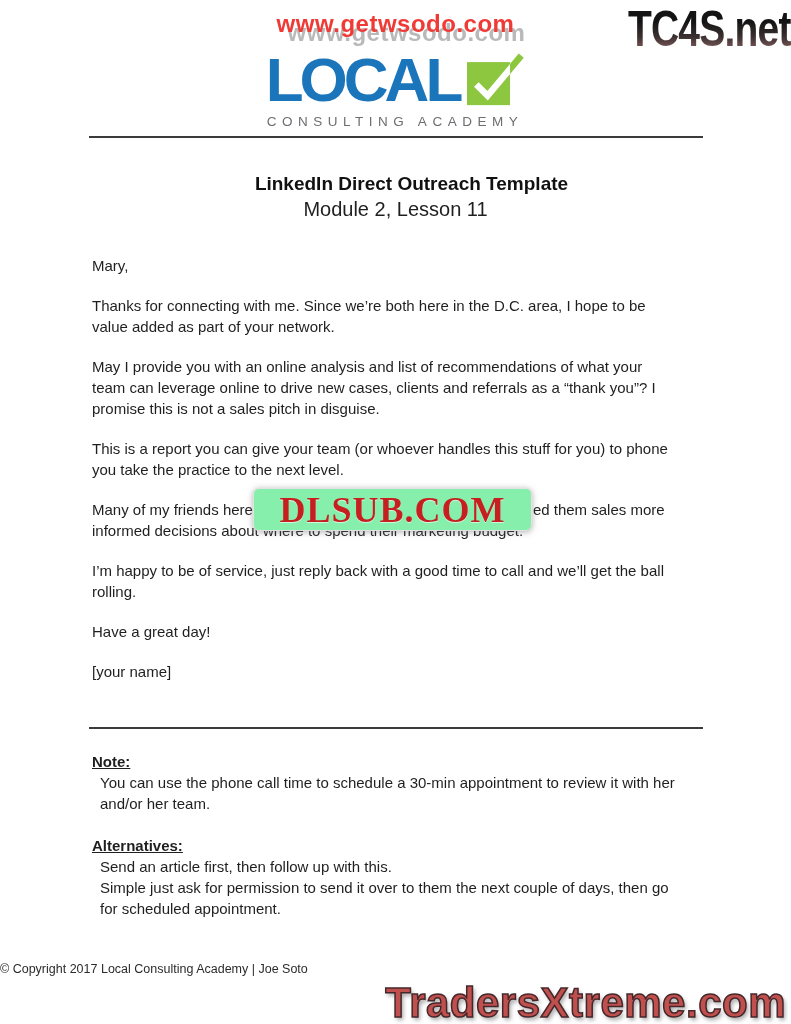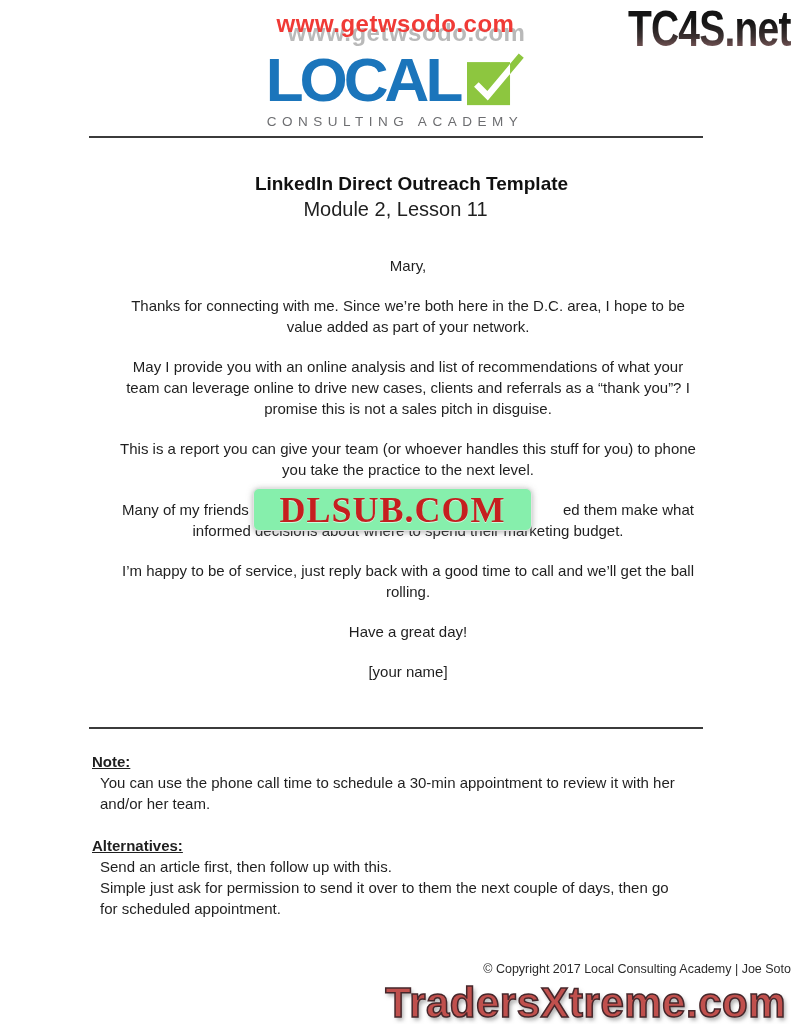--- a/index.html
+++ b/index.html
@@ -51,32 +51,32 @@
   
   .doc-title{
     position:absolute;top:157px;left:0;width:100%;text-align:center;
     font-size:19px;font-weight:700;margin:16px;color:#111;
   }
   .doc-subtitle{
     position:absolute;top:198px;left:0;width:100%;text-align:center;
     font-size:20px;color:#1f1f1f;
   }
   
-  .letter{position:absolute;top:255px;left:92px;width:632px;font-size:15px;line-height:21px;text-align:center;}
+  .letter{position:absolute;top:255px;left:92px;width:632px;font-size:15px;line-height:21px;}
   .letter p{margin:0 0 19px 0;white-space:pre-line;}
   .letter p.p4{white-space:normal;}
   .gap{display:inline-block;width:280px;height:1px;}
   
   .note{position:absolute;top:751px;left:92px;width:632px;font-size:15px;line-height:21px;}
   .alts{position:absolute;top:835px;left:92px;width:632px;font-size:15px;line-height:21px;}
   .sect-head{font-weight:700;text-decoration:underline;}
   .sect-body{white-space:pre-line;margin-left:8px;}
   
   .footer{
-    position:absolute;top:962px;left:0;width:100%;text-align:right;
+    position:absolute;top:962px;left:0;width:100%;text-align:left;
     font-size:12.5px;color:#2b2b2b;
   }
   
   .wm-dlsub{
     position:absolute;top:488px;left:253px;width:277px;height:41px;
     background:#86efac;border:1px solid #e2e2e2;border-radius:6px;
     box-shadow:0 1px 6px rgba(110,110,110,.55);
     display:flex;align-items:center;justify-content:center;
     font-family:"Liberation Serif",serif;font-weight:700;font-size:36px;
     color:#c51f1f;letter-spacing:1px;z-index:5;line-height:1;
@@ -128,21 +128,21 @@
 
   <div class="letter">
     <p>Mary,</p>
     <p>Thanks for connecting with me. Since we’re both here in the D.C. area, I hope to be
 value added as part of your network.</p>
     <p>May I provide you with an online analysis and list of recommendations of what your
 team can leverage online to drive new cases, clients and referrals as a “thank you”? I
 promise this is not a sales pitch in disguise.</p>
     <p>This is a report you can give your team (or whoever handles this stuff for you) to phone
 you take the practice to the next level.</p>
-    <p class="p4"><span>Many of my friends here</span><span class="gap"></span><span>ed them make what</span><br><span>informed decisions about where to spend their marketing budget.</span></p>
+    <p class="p4"><span>Many of my friends here</span><span class="gap"></span><span>ed them sales more</span><br><span>informed decisions about where to spend their marketing budget.</span></p>
     <p>I’m happy to be of service, just reply back with a good time to call and we’ll get the ball
 rolling.</p>
     <p>Have a great day!</p>
     <p>[your name]</p>
   </div>
 
   <div class="wm-dlsub">DLSUB.COM</div>
 
   <hr class="rule rule2">
 

